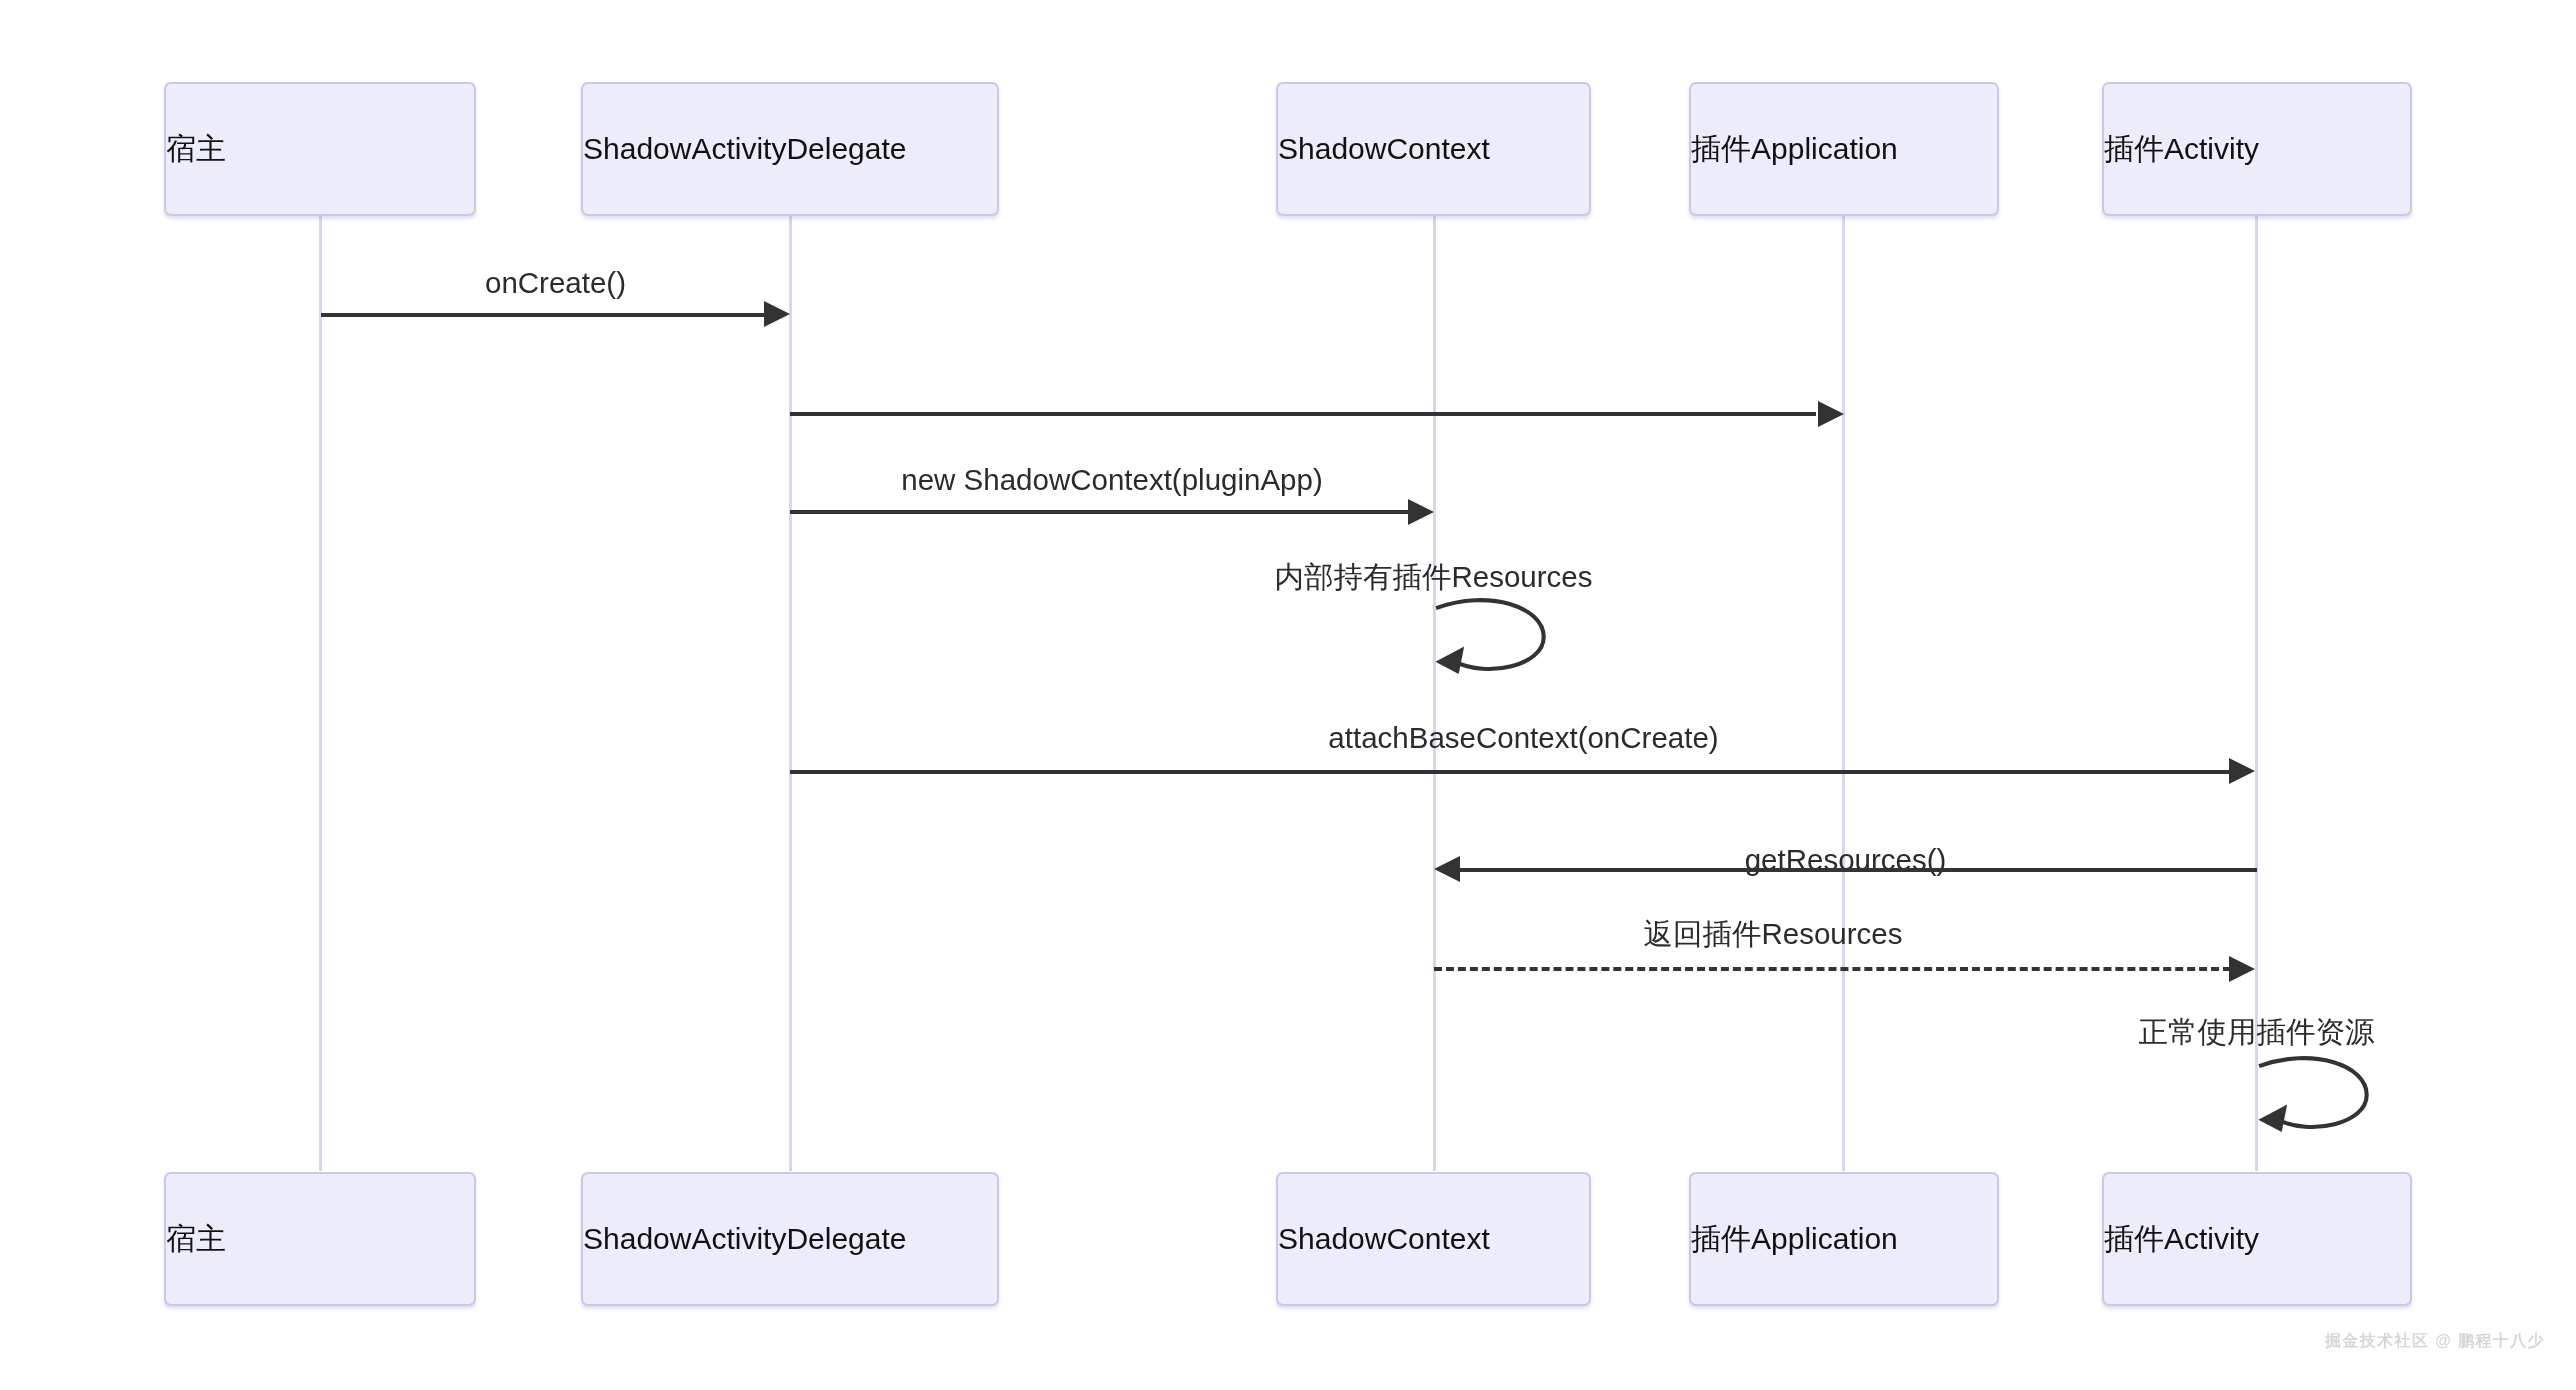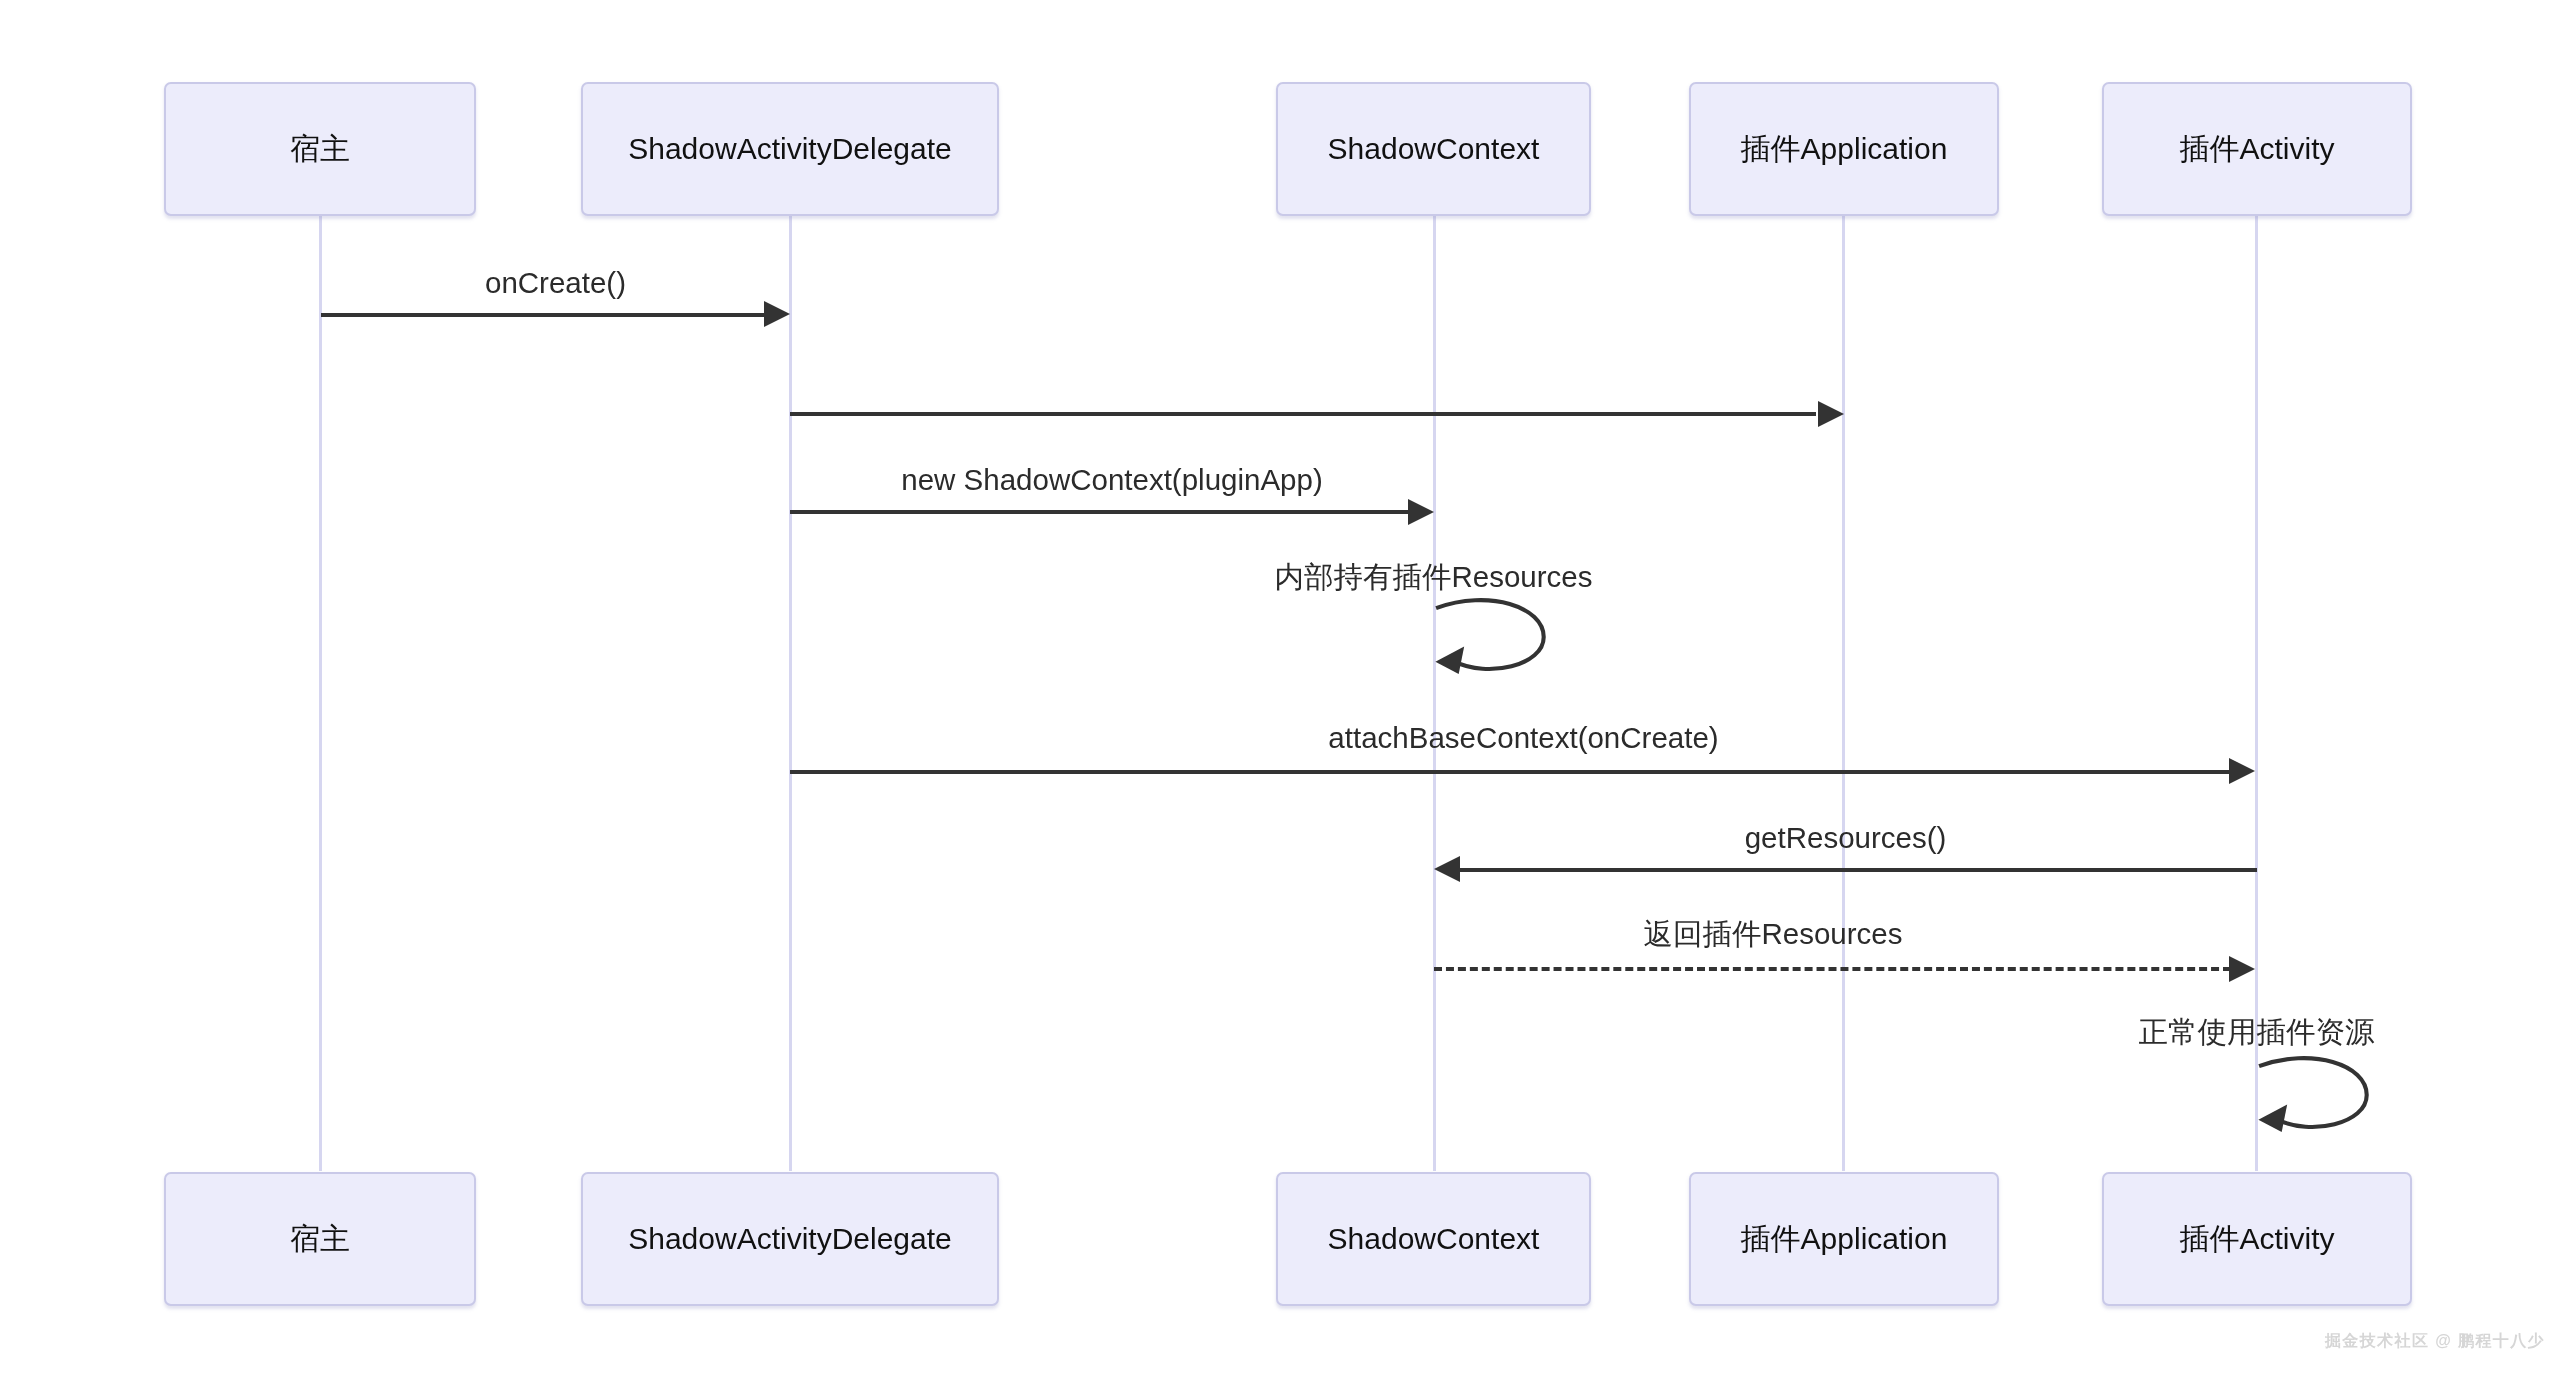--- a/index.html
+++ b/index.html
@@ -21,21 +21,21 @@
   .lifeline{
     position:absolute;top:216px;height:955px;width:2.7px;
     background:var(--lifeline);
   }
   .actor{
     position:absolute;height:134px;
     background:var(--actor-fill);
     border:2.1px solid var(--actor-border);
     border-radius:6.9px;
     box-sizing:border-box;
-    display:flex;align-items:center;justify-content:center;
+    display:flex;align-items:center;justify-content:flex-start;
     font-size:30px;color:#111111;
     box-shadow:0 2.1px 3.4px rgba(140,140,190,0.25);
   }
   .actor.top{top:82px;}
   .actor.bottom{top:1172px;}
   .msg-label{
     position:absolute;
     font-size:29.5px;color:var(--text);
     text-align:center;line-height:38px;
     white-space:nowrap;
@@ -123,21 +123,21 @@
   <div class="msg-label" style="left:1228px;top:558px;width:411px">内部持有插件Resources</div>
   <svg class="self-loop" style="left:1434px;top:597px" width="120" height="84" viewBox="0 0 175 122">
     <path d="M 3 16 C 80 -12 160 14 160 58 C 160 100 78 118 30 94" fill="none" stroke="#333333" stroke-width="6"></path>
     <polygon points="44,72 36,112 2,94" fill="#333333"></polygon>
   </svg>
 
   <div class="msg-label" style="left:790px;top:719px;width:1467px">attachBaseContext(onCreate)</div>
   <div class="msg-line" style="left:790px;top:770px;width:1441px"></div>
   <div class="head-right" style="left:2229px;top:758px"></div>
 
-  <div class="msg-label" style="left:1434px;top:819px;width:823px">getResources()</div>
+  <div class="msg-label" style="left:1434px;top:841px;width:823px">getResources()</div>
   <div class="head-left" style="left:1434px;top:856px"></div>
   <div class="msg-line" style="left:1459px;top:868px;width:798px"></div>
 
   <div class="msg-label" style="left:1434px;top:915px;width:678px">返回插件Resources</div>
   <div class="msg-line dashed" style="left:1434px;top:967px;width:797px"></div>
   <div class="head-right" style="left:2229px;top:956px"></div>
 
   <div class="msg-label" style="left:2051px;top:1013px;width:411px">正常使用插件资源</div>
   <svg class="self-loop" style="left:2257px;top:1055px" width="120" height="84" viewBox="0 0 175 122">
     <path d="M 3 16 C 80 -12 160 14 160 58 C 160 100 78 118 30 94" fill="none" stroke="#333333" stroke-width="6"></path>

